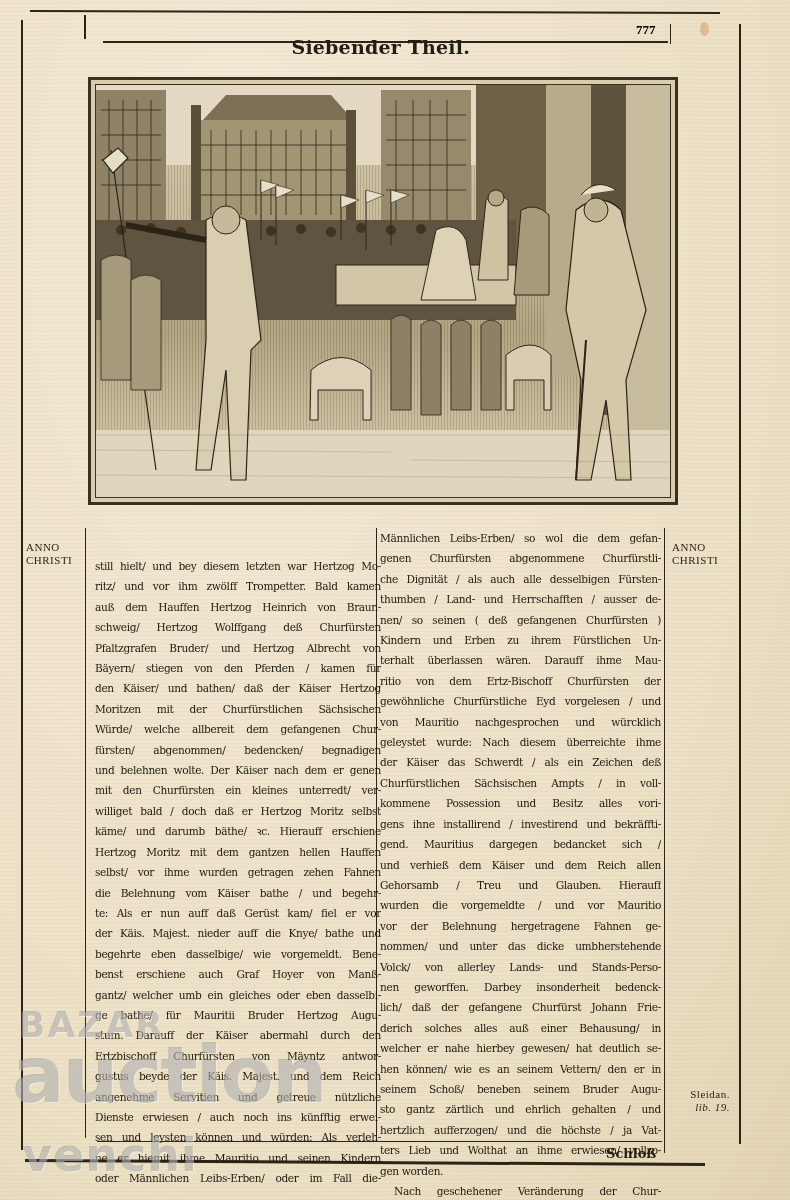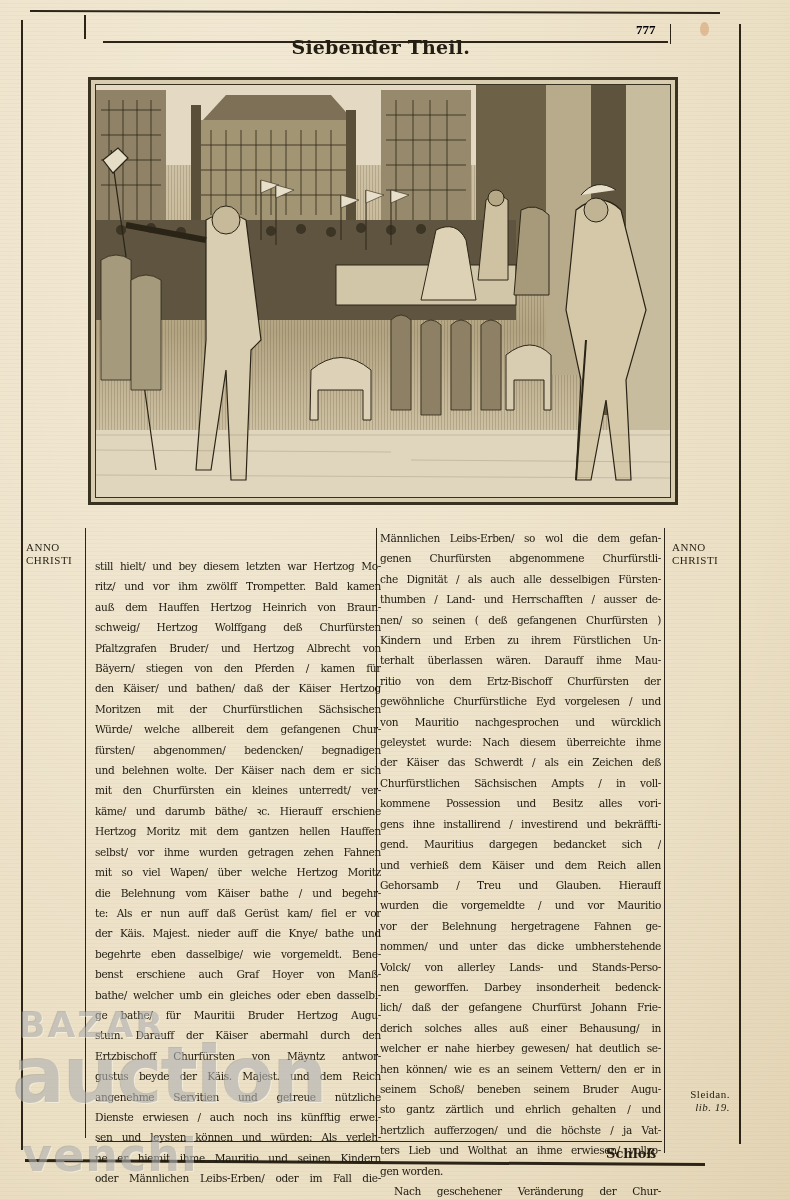--- a/index.html
+++ b/index.html
@@ -198,32 +198,32 @@
   <span class="line">still hielt/ und bey diesem letzten war Hertzog Mo-</span>
   <span class="line">ritz/ und vor ihm zwölff Trompetter. Bald kamen</span>
   <span class="line">auß dem Hauffen Hertzog Heinrich von Braun-</span>
   <span class="line">schweig/ Hertzog Wolffgang deß Churfürsten</span>
   <span class="line">Pfaltzgrafen Bruder/ und Hertzog Albrecht von</span>
   <span class="line">Bäyern/ stiegen von den Pferden / kamen für</span>
   <span class="line">den Käiser/ und bathen/ daß der Käiser Hertzog</span>
   <span class="line">Moritzen mit der Churfürstlichen Sächsischen</span>
   <span class="line">Würde/ welche allbereit dem gefangenen Chur-</span>
   <span class="line">fürsten/ abgenommen/ bedencken/ begnadigen</span>
-  <span class="line">und belehnen wolte. Der Käiser nach dem er sich</span>
+  <span class="line">und belehnen wolte. Der Käiser nach dem er genen</span>
   <span class="line">mit den Churfürsten ein kleines unterredt/ ver-</span>
+  <span class="line">williget bald / doch daß er Hertzog Moritz selbst</span>
   <span class="line">käme/ und darumb bäthe/ ꝛc. Hierauff erschiene</span>
   <span class="line">Hertzog Moritz mit dem gantzen hellen Hauffen</span>
   <span class="line">selbst/ vor ihme wurden getragen zehen Fahnen</span>
-  <span class="line">mit so viel Wapen/ über welche Hertzog Moritz</span>
   <span class="line">die Belehnung vom Käiser bathe / und begehr-</span>
   <span class="line">te: Als er nun auff daß Gerüst kam/ fiel er vor</span>
   <span class="line">der Käis. Majest. nieder auff die Knye/ bathe und</span>
   <span class="line">begehrte eben dasselbige/ wie vorgemeldt. Bene-</span>
   <span class="line">benst erschiene auch Graf Hoyer von Manß-</span>
-  <span class="line">bathe/ welcher umb ein gleiches oder eben dasselbi-</span>
+  <span class="line">gantz/ welcher umb ein gleiches oder eben dasselbi-</span>
   <span class="line">ge bathe/ für Mauritii Bruder Hertzog Augu-</span>
   <span class="line">stum. Darauff der Käiser abermahl durch den</span>
   <span class="line">Ertzbischoff Churfürsten von Mäyntz antwor-</span>
   <span class="line">gustus beyde der Käis. Majest. und dem Reich</span>
   <span class="line">angenehme Servitien und getreue nützliche</span>
   <span class="line">Dienste erwiesen / auch noch ins künfftig erwei-</span>
   <span class="line">sen und leysten können und würden: Als verleh-</span>
   <span class="line">ne er hiemit ihme Mauritio und seinen Kindern</span>
   <span class="line">oder Männlichen Leibs-Erben/ oder im Fall die-</span>
 

